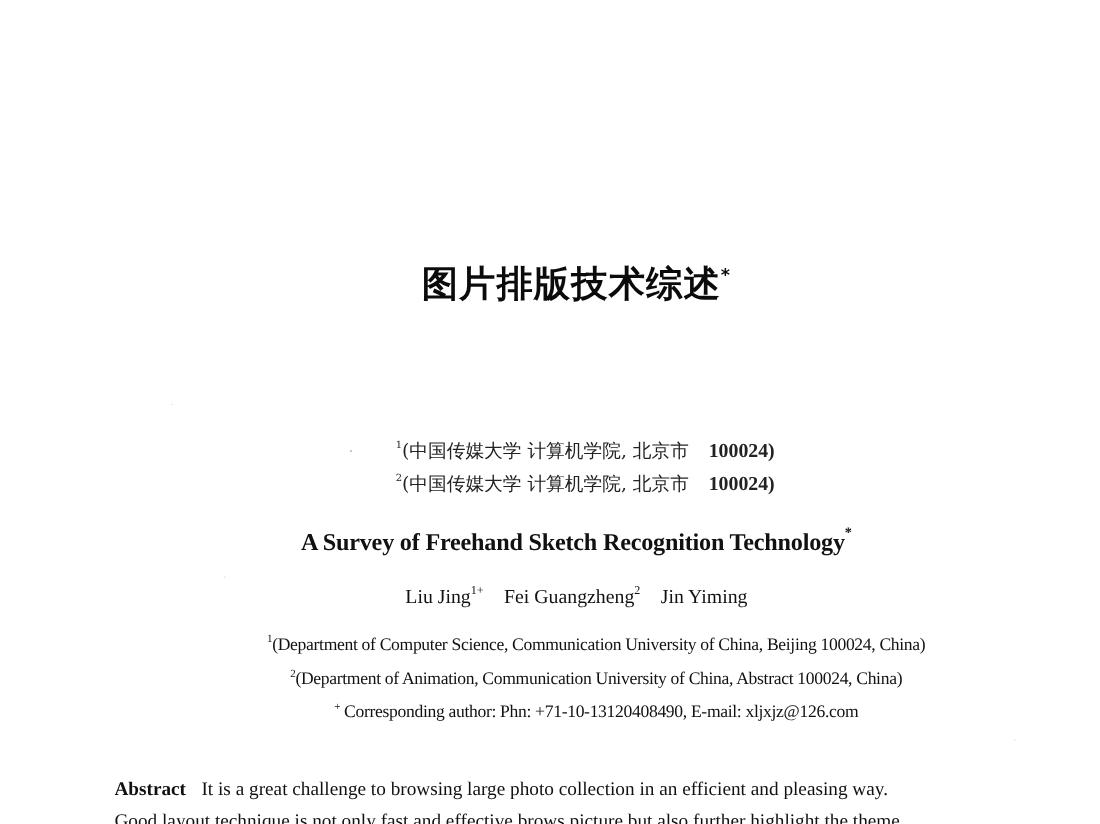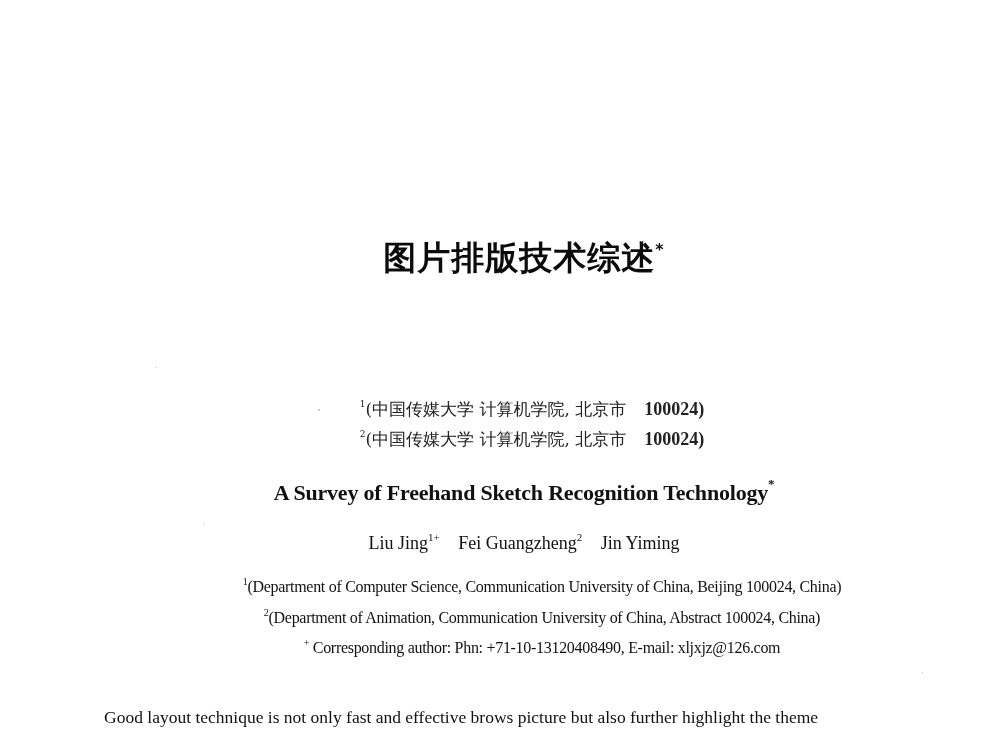--- a/index.html
+++ b/index.html
@@ -48,20 +48,21 @@
     <span class="au"><span>Liu Jing</span><sup>1+</sup></span>
     <span class="au"><span>Fei Guangzheng</span><sup>2</sup></span>
     <span class="au"><span>Jin Yiming</span></span>
   </div>
 
   <div class="center en-aff en-aff1"><sup>1</sup><span>(Department of Computer Science, Communication University of China, Beijing 100024, China)</span></div>
   <div class="center en-aff en-aff2"><sup>2</sup><span>(Department of Animation, Communication University of China, Abstract 100024, China)</span></div>
   <div class="center en-aff en-aff3"><sup>+</sup><span> Corresponding author: Phn: +71-10-13120408490, E-mail: xljxjz@126.com</span></div>
 
   <div class="abstract">
+    <span class="line"><span class="label">Abstract</span><span>It is a great challenge to browsing large photo collection in an efficient and pleasing way.</span></span>
     <span class="line"><span>Good layout technique is not only fast and effective brows picture but also further highlight the theme</span></span>
   </div>
 
   <div class="speck" style="left:318px;top:409px;"></div>
   <div class="speck" style="left:156px;top:367px;width:1px;height:1px;"></div>
   <div class="speck" style="left:204px;top:524px;width:1px;height:1px;"></div>
   <div class="speck" style="left:922px;top:672px;width:1px;height:1px;"></div>
 </div>
 
 </body></html>

